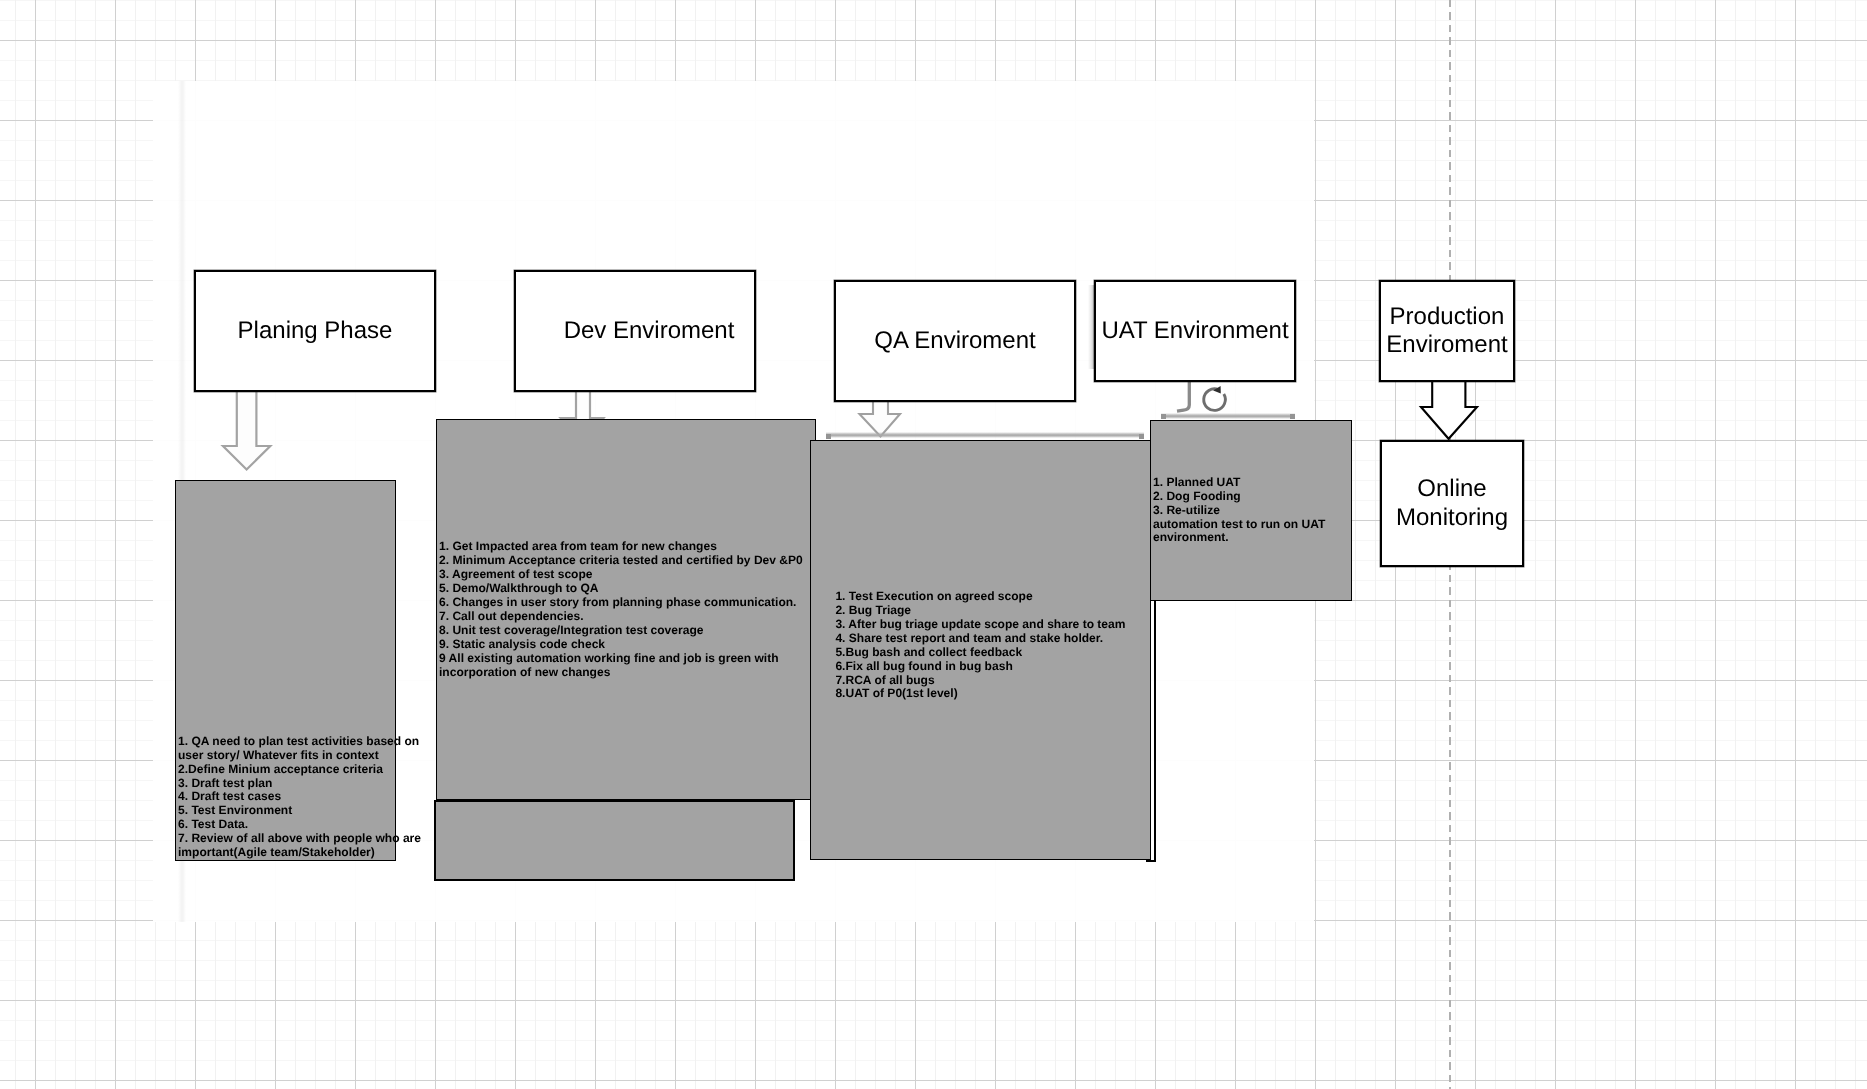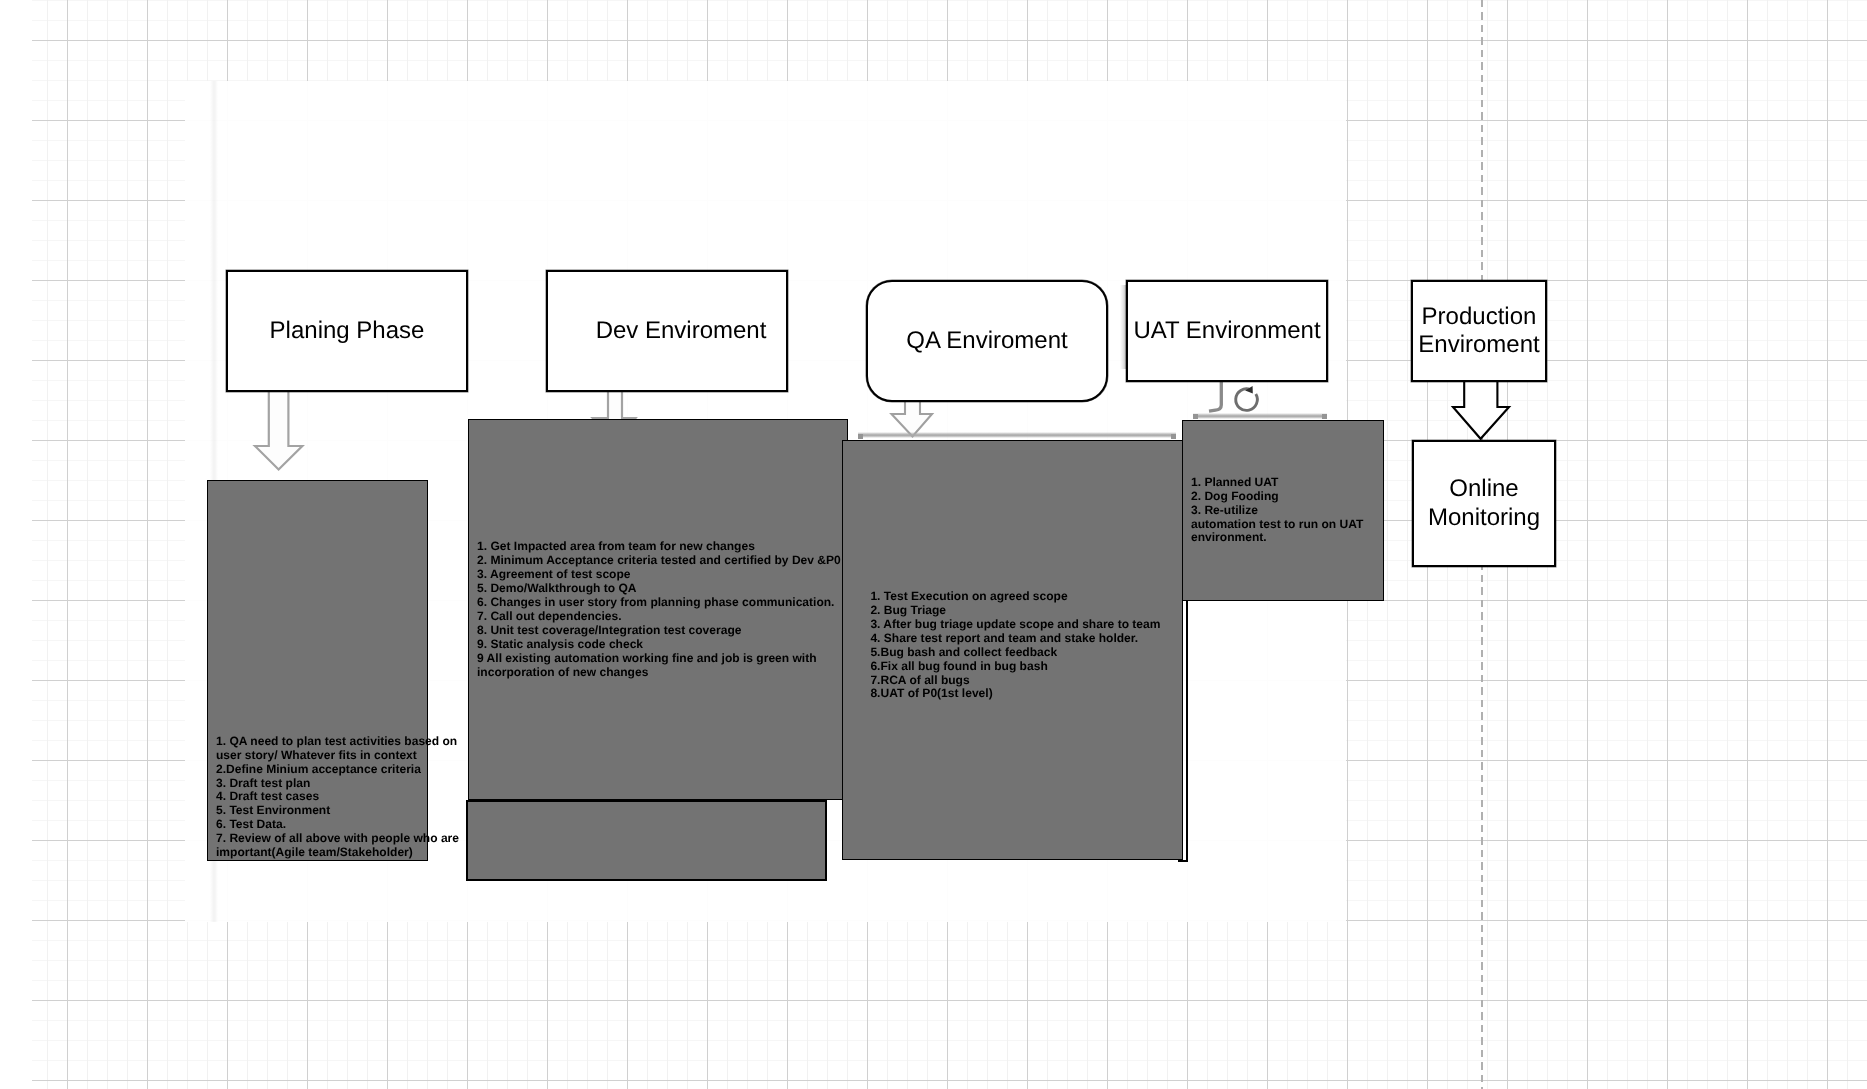--- a/index.html
+++ b/index.html
@@ -4,41 +4,41 @@
 <title>Test Process Flow Diagram</title>
 <style>
   html,body{margin:0;padding:0;}
   body{
     width:1867px;height:1089px;overflow:hidden;position:relative;
     background:#ffffff;
     font-family:"Liberation Sans", sans-serif;
     -webkit-font-smoothing:antialiased;
     text-rendering:geometricPrecision;
   }
-  #canvas{position:absolute;inset:0;margin-left:32px;}
+  #canvas{position:absolute;inset:0;}
   .grid{
     position:absolute;inset:0;
     background-image:
       linear-gradient(to right, #d0d0d0 1px, transparent 1px),
       linear-gradient(to bottom, #d0d0d0 1px, transparent 1px),
       linear-gradient(to right, #f1f1f1 1px, transparent 1px),
       linear-gradient(to bottom, #f6f6f6 1px, transparent 1px);
     background-size:80px 80px,80px 80px,20px 20px,20px 20px;
     background-position:35px 0px, 0px 40px, 15px 0px, 0px 0px;
   }
   .page-shade{position:absolute;background:rgba(255,255,255,0.955);}
   .page-edge{position:absolute;background:linear-gradient(to right,
       rgba(0,0,0,0.0) 0%, rgba(0,0,0,0.045) 42%, rgba(0,0,0,0.045) 62%, rgba(0,0,0,0) 100%);}
   .vdash{position:absolute;top:0;bottom:0;width:2px;background:repeating-linear-gradient(to bottom, #b0b0b0 0px, #b0b0b0 7px, rgba(0,0,0,0) 7px, rgba(0,0,0,0) 12.5px);}
   .node{position:absolute;background:#fff;border:2px solid #000;box-sizing:border-box;
         box-shadow:0 0 0 0.5px rgba(0,0,0,0.55);
         display:flex;align-items:center;justify-content:center;}
   .node .lbl{will-change:opacity;opacity:0.999;font-size:24px;color:#000;line-height:28.5px;text-align:center;white-space:pre-line;}
-  .listbox{position:absolute;background:#737373;border:1.4px solid #000;box-sizing:border-box;
-           display:flex;align-items:center;padding-left:6px;}
+  .listbox{position:absolute;background:#a3a3a3;border:1.4px solid #000;box-sizing:border-box;
+           display:flex;align-items:center;}
   .listbox.center{justify-content:center;}
   .listbox.center .txt{padding-left:0;position:relative;top:-4px;}
   .listbox .txt{will-change:opacity;opacity:0.999;font-size:12.05px;font-weight:bold;color:#000;line-height:13.9px;
                 white-space:pre;padding-left:2px;}
   svg.arrow{position:absolute;overflow:visible;}
   .selbar{position:absolute;height:6px;background:linear-gradient(to bottom, rgba(176,176,176,0) 0%, rgba(170,170,170,0.85) 38%, rgba(168,168,168,0.95) 62%, rgba(176,176,176,0) 100%);}
   .selbar::before,.selbar::after{content:"";position:absolute;top:1.5px;width:5px;height:5px;background:#949494;}
   .selbar::before{left:0;}
   .selbar::after{right:0;}
 </style>
@@ -72,21 +72,21 @@
     <path d="M48.5 11.5 A 10.8 10.8 0 1 0 53.8 16" fill="none" stroke="#6e6e6e" stroke-width="2.9" stroke-linecap="butt"></path>
     <path d="M43.2 12.6 L50.6 8.1 L50.8 15.6 Z" fill="#2e2e2e"></path>
   </svg>
 
   <div class="node" style="left:194px;top:270px;width:242px;height:122px;">
     <span class="lbl">Planing Phase</span>
   </div>
   <div class="node" style="left:514px;top:270px;width:242px;height:122px;padding-left:28px;">
     <span class="lbl">Dev Enviroment</span>
   </div>
-  <div class="node" style="left:834px;top:280px;width:242px;height:122px;border-radius:26px;">
+  <div class="node" style="left:834px;top:280px;width:242px;height:122px;">
     <span class="lbl">QA Enviroment</span>
   </div>
   <div style="position:absolute;left:1088px;top:285px;width:6px;height:84px;background:linear-gradient(to right,rgba(0,0,0,0) 0%, rgba(0,0,0,0.10) 55%, rgba(0,0,0,0.26) 100%);"></div>
   <div class="node" style="left:1094px;top:280px;width:202px;height:102px;">
     <span class="lbl">UAT Environment</span>
   </div>
   <div class="node" style="left:1379px;top:280px;width:136px;height:102px;">
     <span class="lbl">Production
 Enviroment</span>
   </div>

